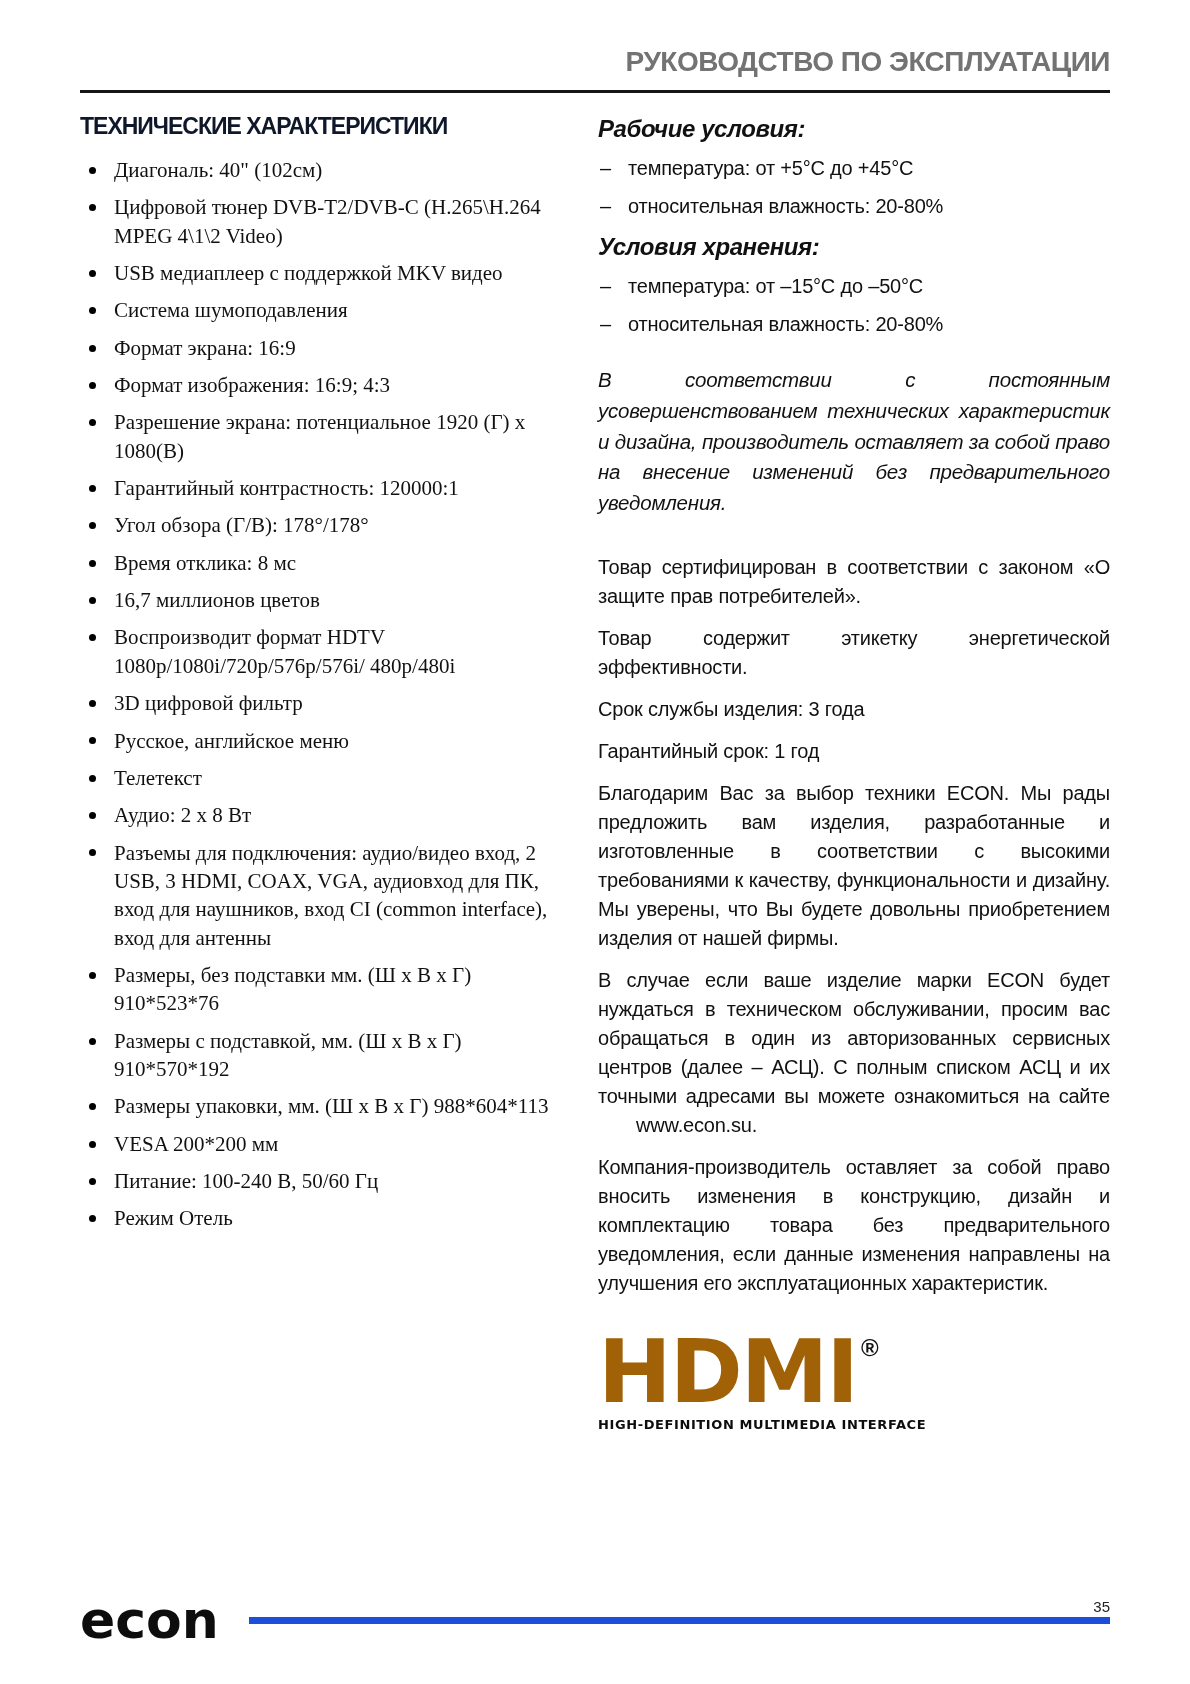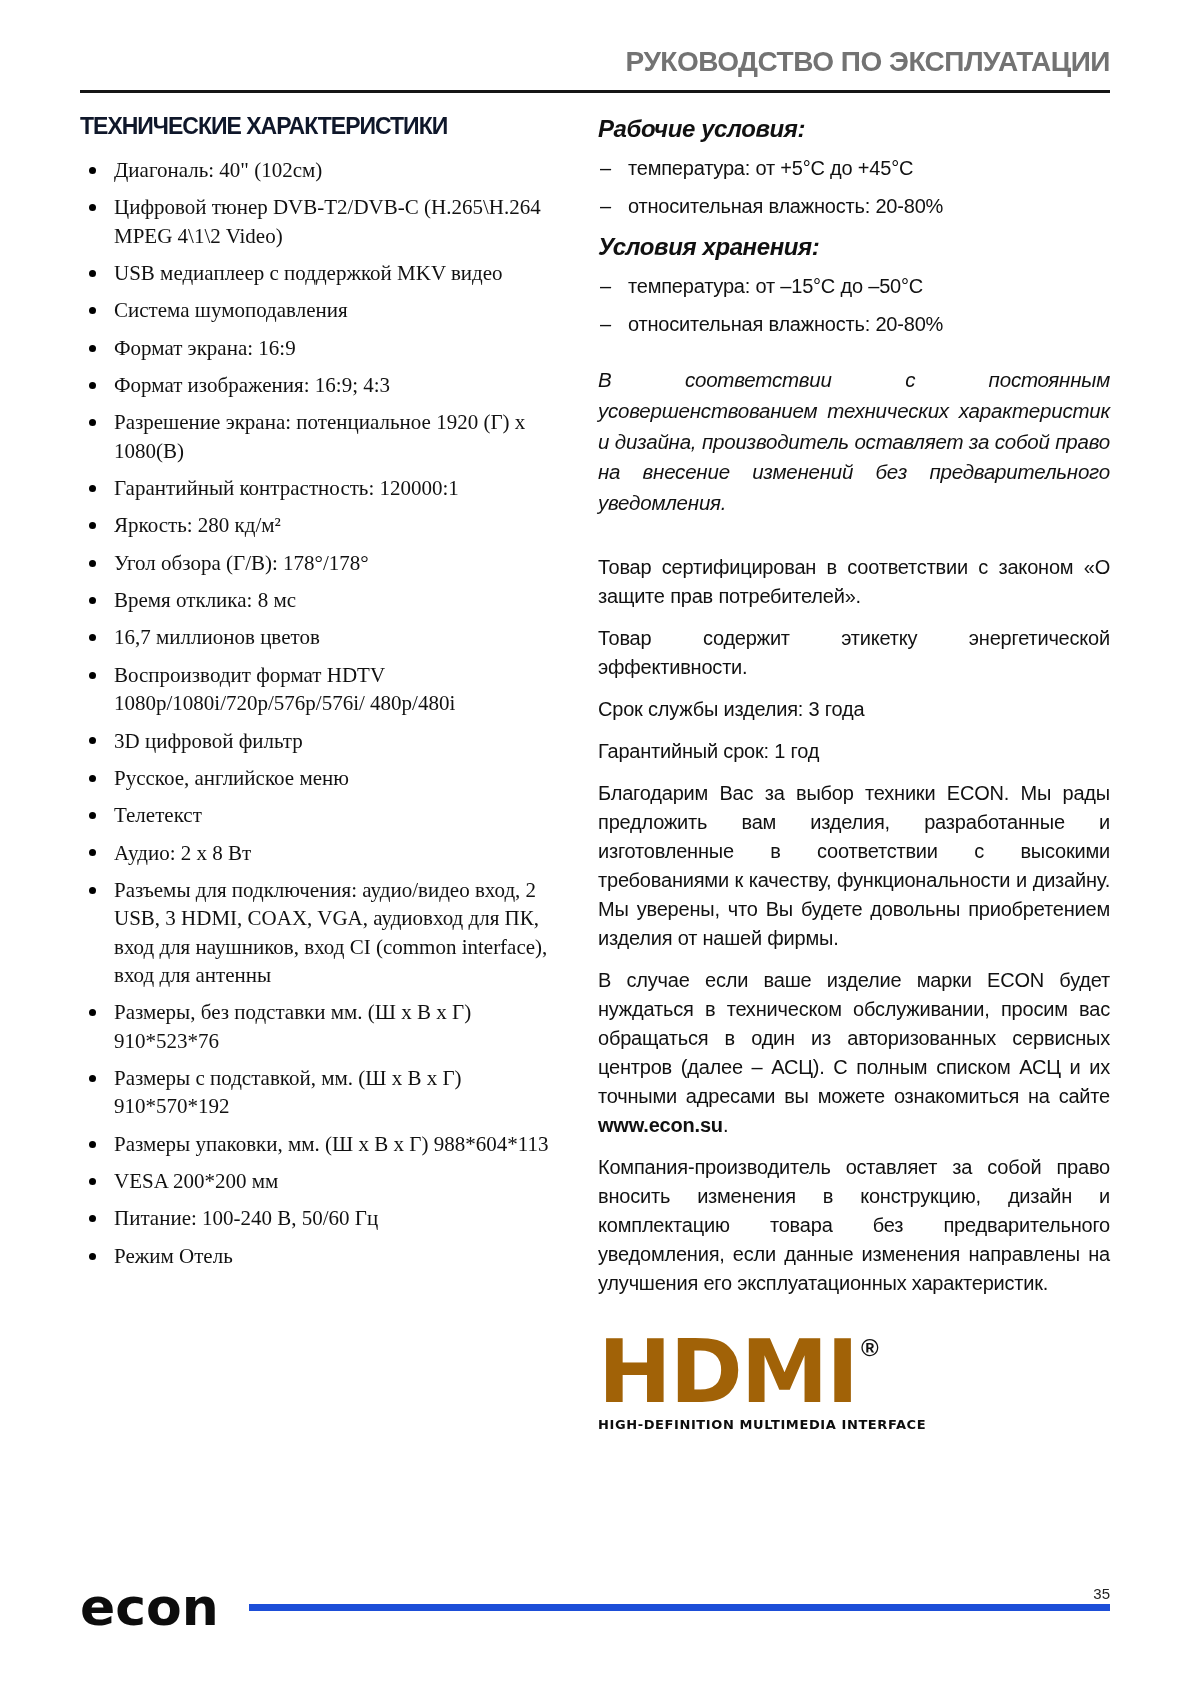--- a/index.html
+++ b/index.html
@@ -39,37 +39,37 @@
     font-size:20px; line-height:1.3; letter-spacing:-0.2px;
   }
   ul.dash-list li::before { content:"\2013"; position:absolute; left:2px; top:0; }
 
   .note-italic {
     font-style:italic; font-size:20.5px; line-height:1.5; letter-spacing:-0.2px;
     text-align:justify; margin:28px 0 34px 0;
   }
   .para { font-size:20px; line-height:1.45; letter-spacing:-0.2px; text-align:justify; margin-bottom:13px; }
   .para.short { text-align:left; }
-  .bold-inline { font-weight:bold; }
+  .bold-inline { font-weight:normal;margin-left:38px; }
 
   
   .hdmi-block { margin-top:34px; }
   .hdmi-row { display:flex; align-items:flex-start; }
   .hdmi-wordmark {
     font-family:"DejaVu Sans", sans-serif; font-weight:bold;
     font-size:88px; line-height:0.92; letter-spacing:-2px; color:#a16207;
   }
   .hdmi-reg { font-size:24px; font-weight:bold; margin-left:4px; margin-top:2px; }
   .hdmi-tagline {
     font-family:"DejaVu Sans", sans-serif; font-weight:bold;
     font-size:13px; letter-spacing:0.6px; margin-top:4px; color:#0d0d0d;
   }
 
   
-  .footer { position:absolute; left:80px; right:80px; bottom:51px; display:flex; align-items:center; }
+  .footer { position:absolute; left:80px; right:80px; bottom:38px; display:flex; align-items:center; }
   .econ-logo {
     font-family:"DejaVu Sans", sans-serif; font-weight:bold;
     font-size:52px; letter-spacing:0px; color:#0d0d0d; line-height:1;
   }
   .footer-rule { flex:1; border-top:7px solid #1d4ed8; margin-left:30px; position:relative; }
   .page-number { position:absolute; right:0; top:-26px; font-size:15px; color:#222; }
 </style>
 </head>
 <body>
 
@@ -86,21 +86,20 @@
       <div class="specs-title">ТЕХНИЧЕСКИЕ ХАРАКТЕРИСТИКИ</div>
       <ul class="spec-list">
         <li>Диагональ: 40" (102см)</li>
         <li>Цифровой тюнер DVB-T2/DVB-C (H.265\H.264 MPEG 4\1\2 Video)</li>
         <li>USB медиаплеер с поддержкой MKV видео</li>
         <li>Система шумоподавления</li>
         <li>Формат экрана: 16:9</li>
         <li>Формат изображения: 16:9; 4:3</li>
         <li>Разрешение экрана: потенциальное 1920 (Г) x 1080(В)</li>
         <li>Гарантийный контрастность: 120000:1</li>
-        <li>Яркость: 280 кд/м²</li>
         <li>Угол обзора (Г/В): 178°/178°</li>
         <li>Время отклика: 8 мс</li>
         <li>16,7  миллионов цветов</li>
         <li>Воспроизводит формат HDTV 1080p/1080i/720p/576p/576i/ 480p/480i</li>
         <li>3D цифровой фильтр</li>
         <li>Русское, английское меню</li>
         <li>Телетекст</li>
         <li>Аудио: 2 х 8 Вт</li>
         <li>Разъемы для подключения: аудио/видео вход, 2 USB, 3 HDMI, COAX, VGA, аудиовход для ПК, вход для наушников, вход CI (common interface), вход для антенны</li>
         <li>Размеры, без подставки мм. (Ш х В х Г) 910*523*76</li>

